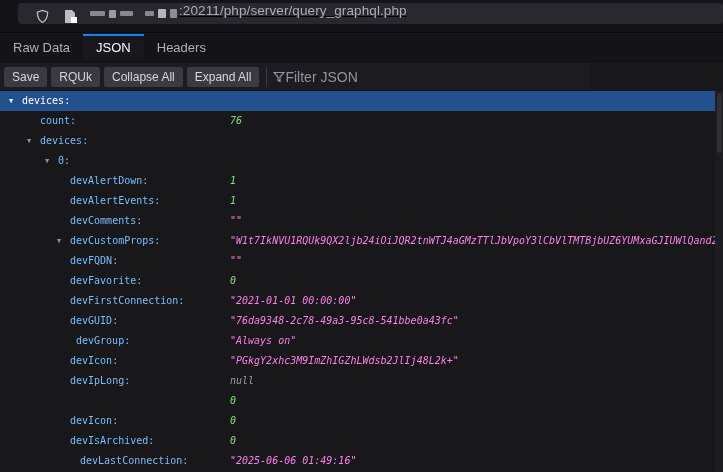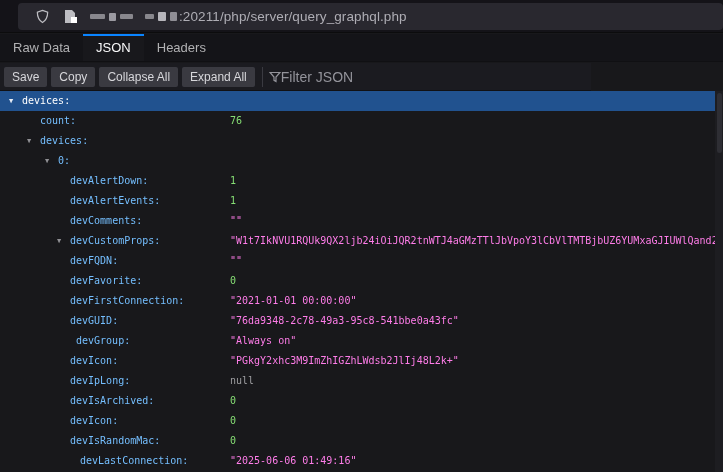--- a/index.html
+++ b/index.html
@@ -9,23 +9,23 @@
     background: #18181b;
   }
   .screen { position: relative; width: 723px; height: 472px; }
 
   
   .urlbar-row {
     position: absolute; top: 0; left: 0; width: 723px; height: 33px;
     background: #141318; border-bottom: 1px solid #0c0c0d;
   }
   .urlbar {
-    position: absolute; top: 3px; left: 18px; width: 705px; height: 27px;
+    position: absolute; top: 3px; left: 18px; width: 705px; height: 21px;
     background: #29282f; border-radius: 4px;
-    display: flex; align-items: center; padding-left: 10px;
+    display: flex; padding-left: 10px; text-decoration: underline;
   }
   .urlbar .icon { display: inline-flex; align-items: center; justify-content: center; width: 28px; height: 27px; }
   .redacted { display: inline-flex; align-items: center; margin: 0 2px 0 6px; }
   .redacted i { display: inline-block; border-radius: 1px; margin-right: 4px; }
   .url-text {
     color: #aeadb4; font-size: 13.5px; white-space: nowrap; letter-spacing: 0.1px;
   }
 
   
   .tabbar {
@@ -71,21 +71,21 @@
   }
   .json-rows { position: absolute; top: 0; left: 0; width: 715px; }
   .row { position: relative; height: 20px; line-height: 20px; width: 715px; }
   .row.selected { background: var(--selection-blue, #21528f); }
   .twisty {
     position: absolute; top: 0; font-size: 7px; color: #8f8f94; line-height: 20px;
   }
   .row.selected .twisty { color: #e8eef7; }
   .key { position: absolute; top: 0; color: var(--key-blue, #75bfff); white-space: pre; }
   .row.selected .key { color: #ffffff; }
-  .val { position: absolute; top: 0; left: 230px; white-space: pre; }
+  .val { position: absolute; top: 0; left: 230px; white-space: pre; font-style: italic; }
   .val.number { color: var(--number-green, #86de74); }
   .val.string { color: var(--string-pink, #ff7de9); }
   .val.null { color: var(--null-gray, #9d9da0); }
 
   .scroll-track {
     position: absolute; top: 0; right: 0; width: 8px; height: 381px;
     background: #1d1d21;
   }
   .scroll-thumb {
     position: absolute; top: 2px; left: 1.5px; width: 5px; height: 60px;
@@ -129,21 +129,21 @@
     <div class="tab active">
       <span>JSON</span>
     </div>
     <div class="tab">
       <span>Headers</span>
     </div>
   </div>
 
   <div class="toolbar">
     <button class="tbtn">Save</button>
-    <button class="tbtn">Copy</button>
+    <button class="tbtn">RQUk</button>
     <button class="tbtn">Collapse All</button>
     <button class="tbtn">Expand All</button>
     <span class="tb-sep"></span>
     <span class="filter-wrap">
       <svg width="12" height="12" viewBox="0 0 12 12" fill="none" stroke="#93939a" stroke-width="1.2">
         <path d="M1 1.5 h10 l-4 4.5 v4.5 l-2 -1.2 v-3.3 z"></path>
       </svg>
       <input class="filter-input" type="text" placeholder="Filter JSON" style="">
     </span>
   </div>
@@ -205,29 +205,28 @@
         </div>
         <div class="row">
           <span class="key" style="left: 70px;">devIcon:</span>
           <span class="val string" style="left: 230px;">"PGkgY2xhc3M9ImZhIGZhLWdsb2JlIj48L2k+"</span>
         </div>
         <div class="row">
           <span class="key" style="left: 70px;">devIpLong:</span>
           <span class="val null" style="left: 230px;">null</span>
         </div>
         <div class="row">
+          <span class="val number" style="left: 230px;">0</span>
+        </div>
+        <div class="row">
+          <span class="key" style="left: 70px;">devIcon:</span>
+          <span class="val number" style="left: 230px;">0</span>
+        </div>
+        <div class="row">
           <span class="key" style="left: 70px;">devIsArchived:</span>
-          <span class="val number" style="left: 230px;">0</span>
-        </div>
-        <div class="row">
-          <span class="key" style="left: 70px;">devIcon:</span>
-          <span class="val number" style="left: 230px;">0</span>
-        </div>
-        <div class="row">
-          <span class="key" style="left: 70px;">devIsRandomMac:</span>
           <span class="val number" style="left: 230px;">0</span>
         </div>
         <div class="row">
           <span class="key" style="left: 80px;">devLastConnection:</span>
           <span class="val string" style="left: 230px;">"2025-06-06 01:49:16"</span>
         </div>
       </div>
     <div class="scroll-track">
       <div class="scroll-thumb"></div>
     </div>

